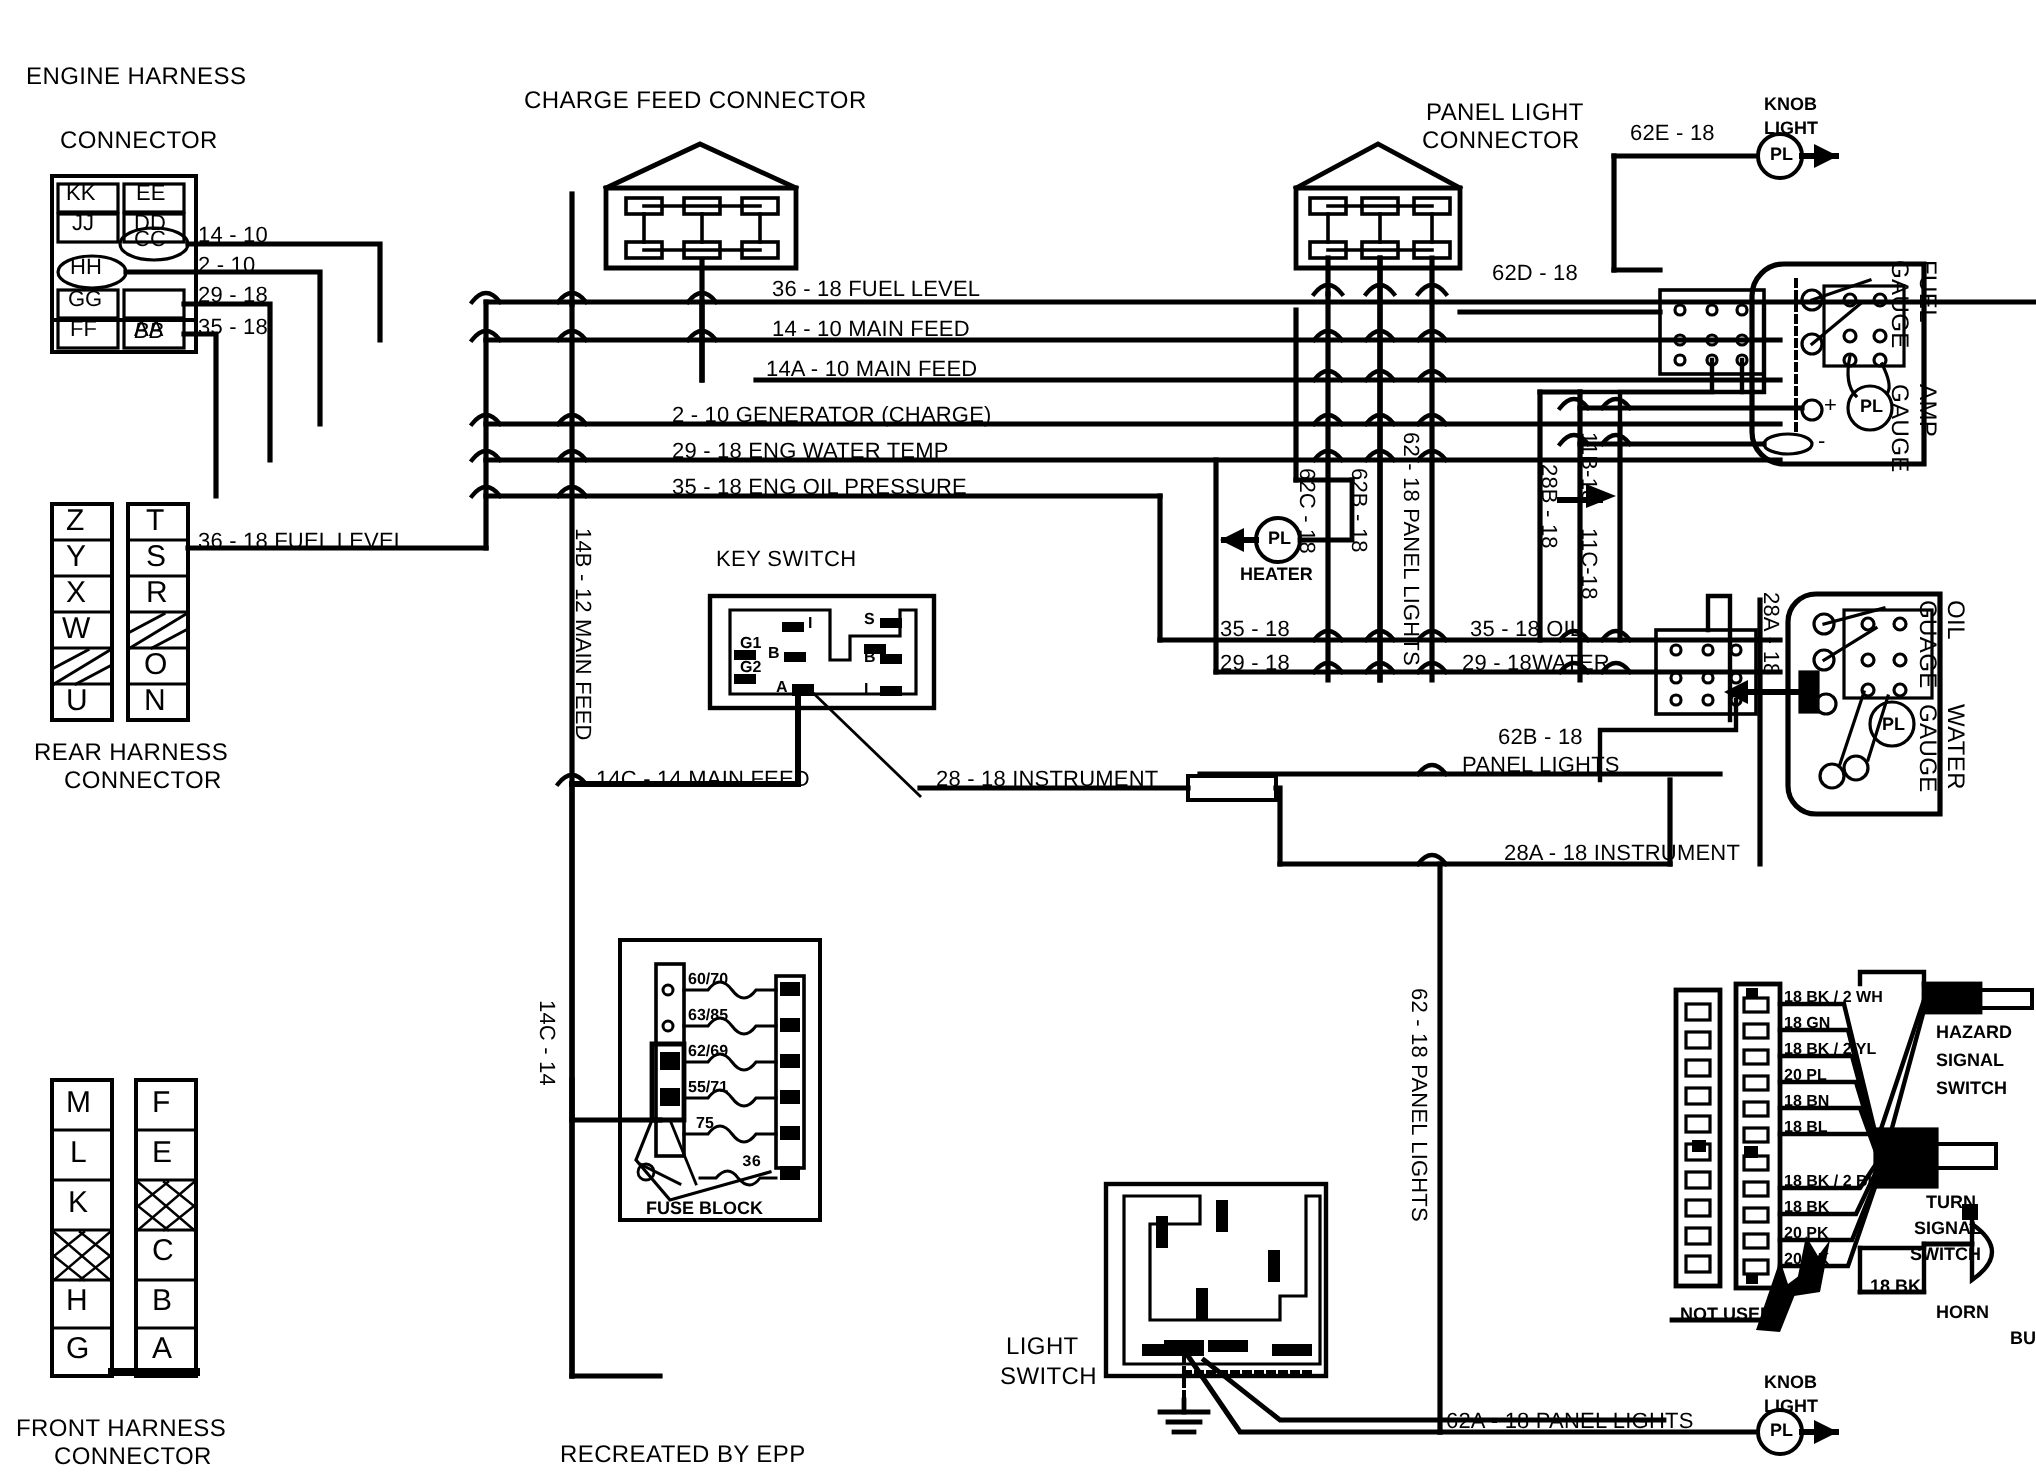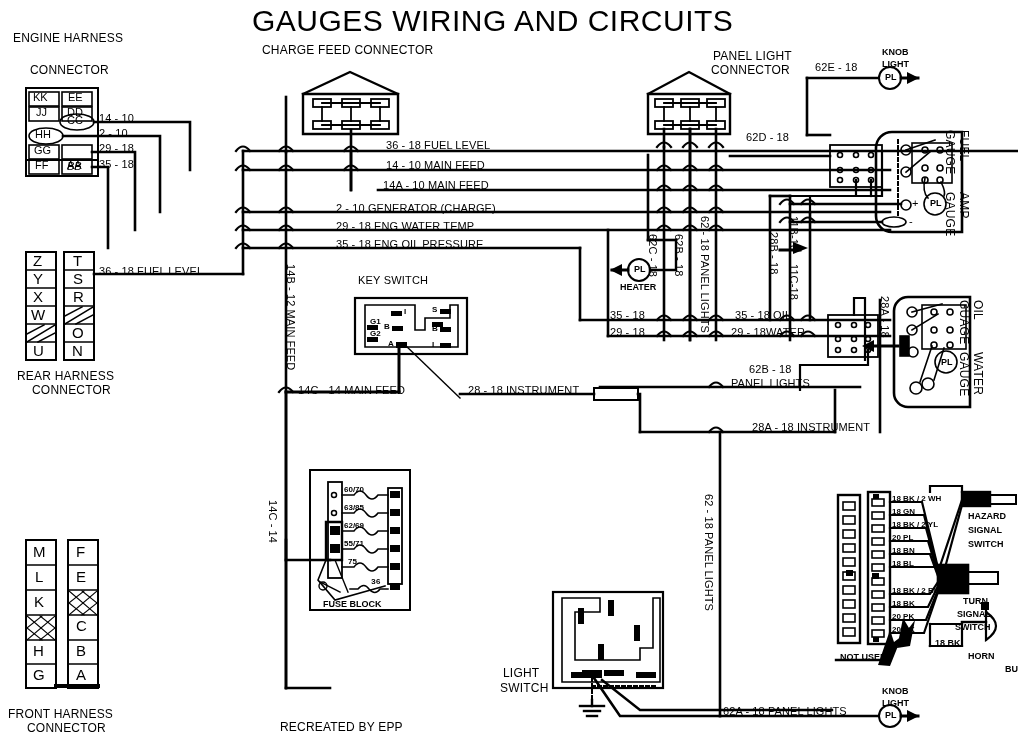--- a/index.html
+++ b/index.html
@@ -475,21 +475,20 @@
       </g>
       <path d="M780 250 H800" stroke-width="3"></path>
 
       <path d="M770 196 V320"></path>
       <path d="M770 196 H790"></path>
 
       <path d="M880 300 V432"></path>
     </g>
   </svg>
 
-  <div class="lbl t-title" style="left:252px;top:6px;">GAUGES WIRING AND CIRCUITS</div>
   <div class="lbl t-hdr" style="left:280px;top:721px;">RECREATED BY EPP</div>
 
   <div class="lbl t-hdr" style="left:13px;top:32px;text-align:center;">ENGINE HARNESS</div>
   <div class="lbl t-hdr" style="left:30px;top:64px;">CONNECTOR</div>
   <div class="lbl t-pin" style="left:33px;top:92px;">KK</div>
   <div class="lbl t-pin" style="left:36px;top:107px;">JJ</div>
   <div class="lbl t-pin" style="left:35px;top:129px;">HH</div>
   <div class="lbl t-pin" style="left:34px;top:145px;">GG</div>
   <div class="lbl t-pin" style="left:35px;top:160px;">FF</div>
   <div class="lbl t-pin" style="left:68px;top:92px;">EE</div>

